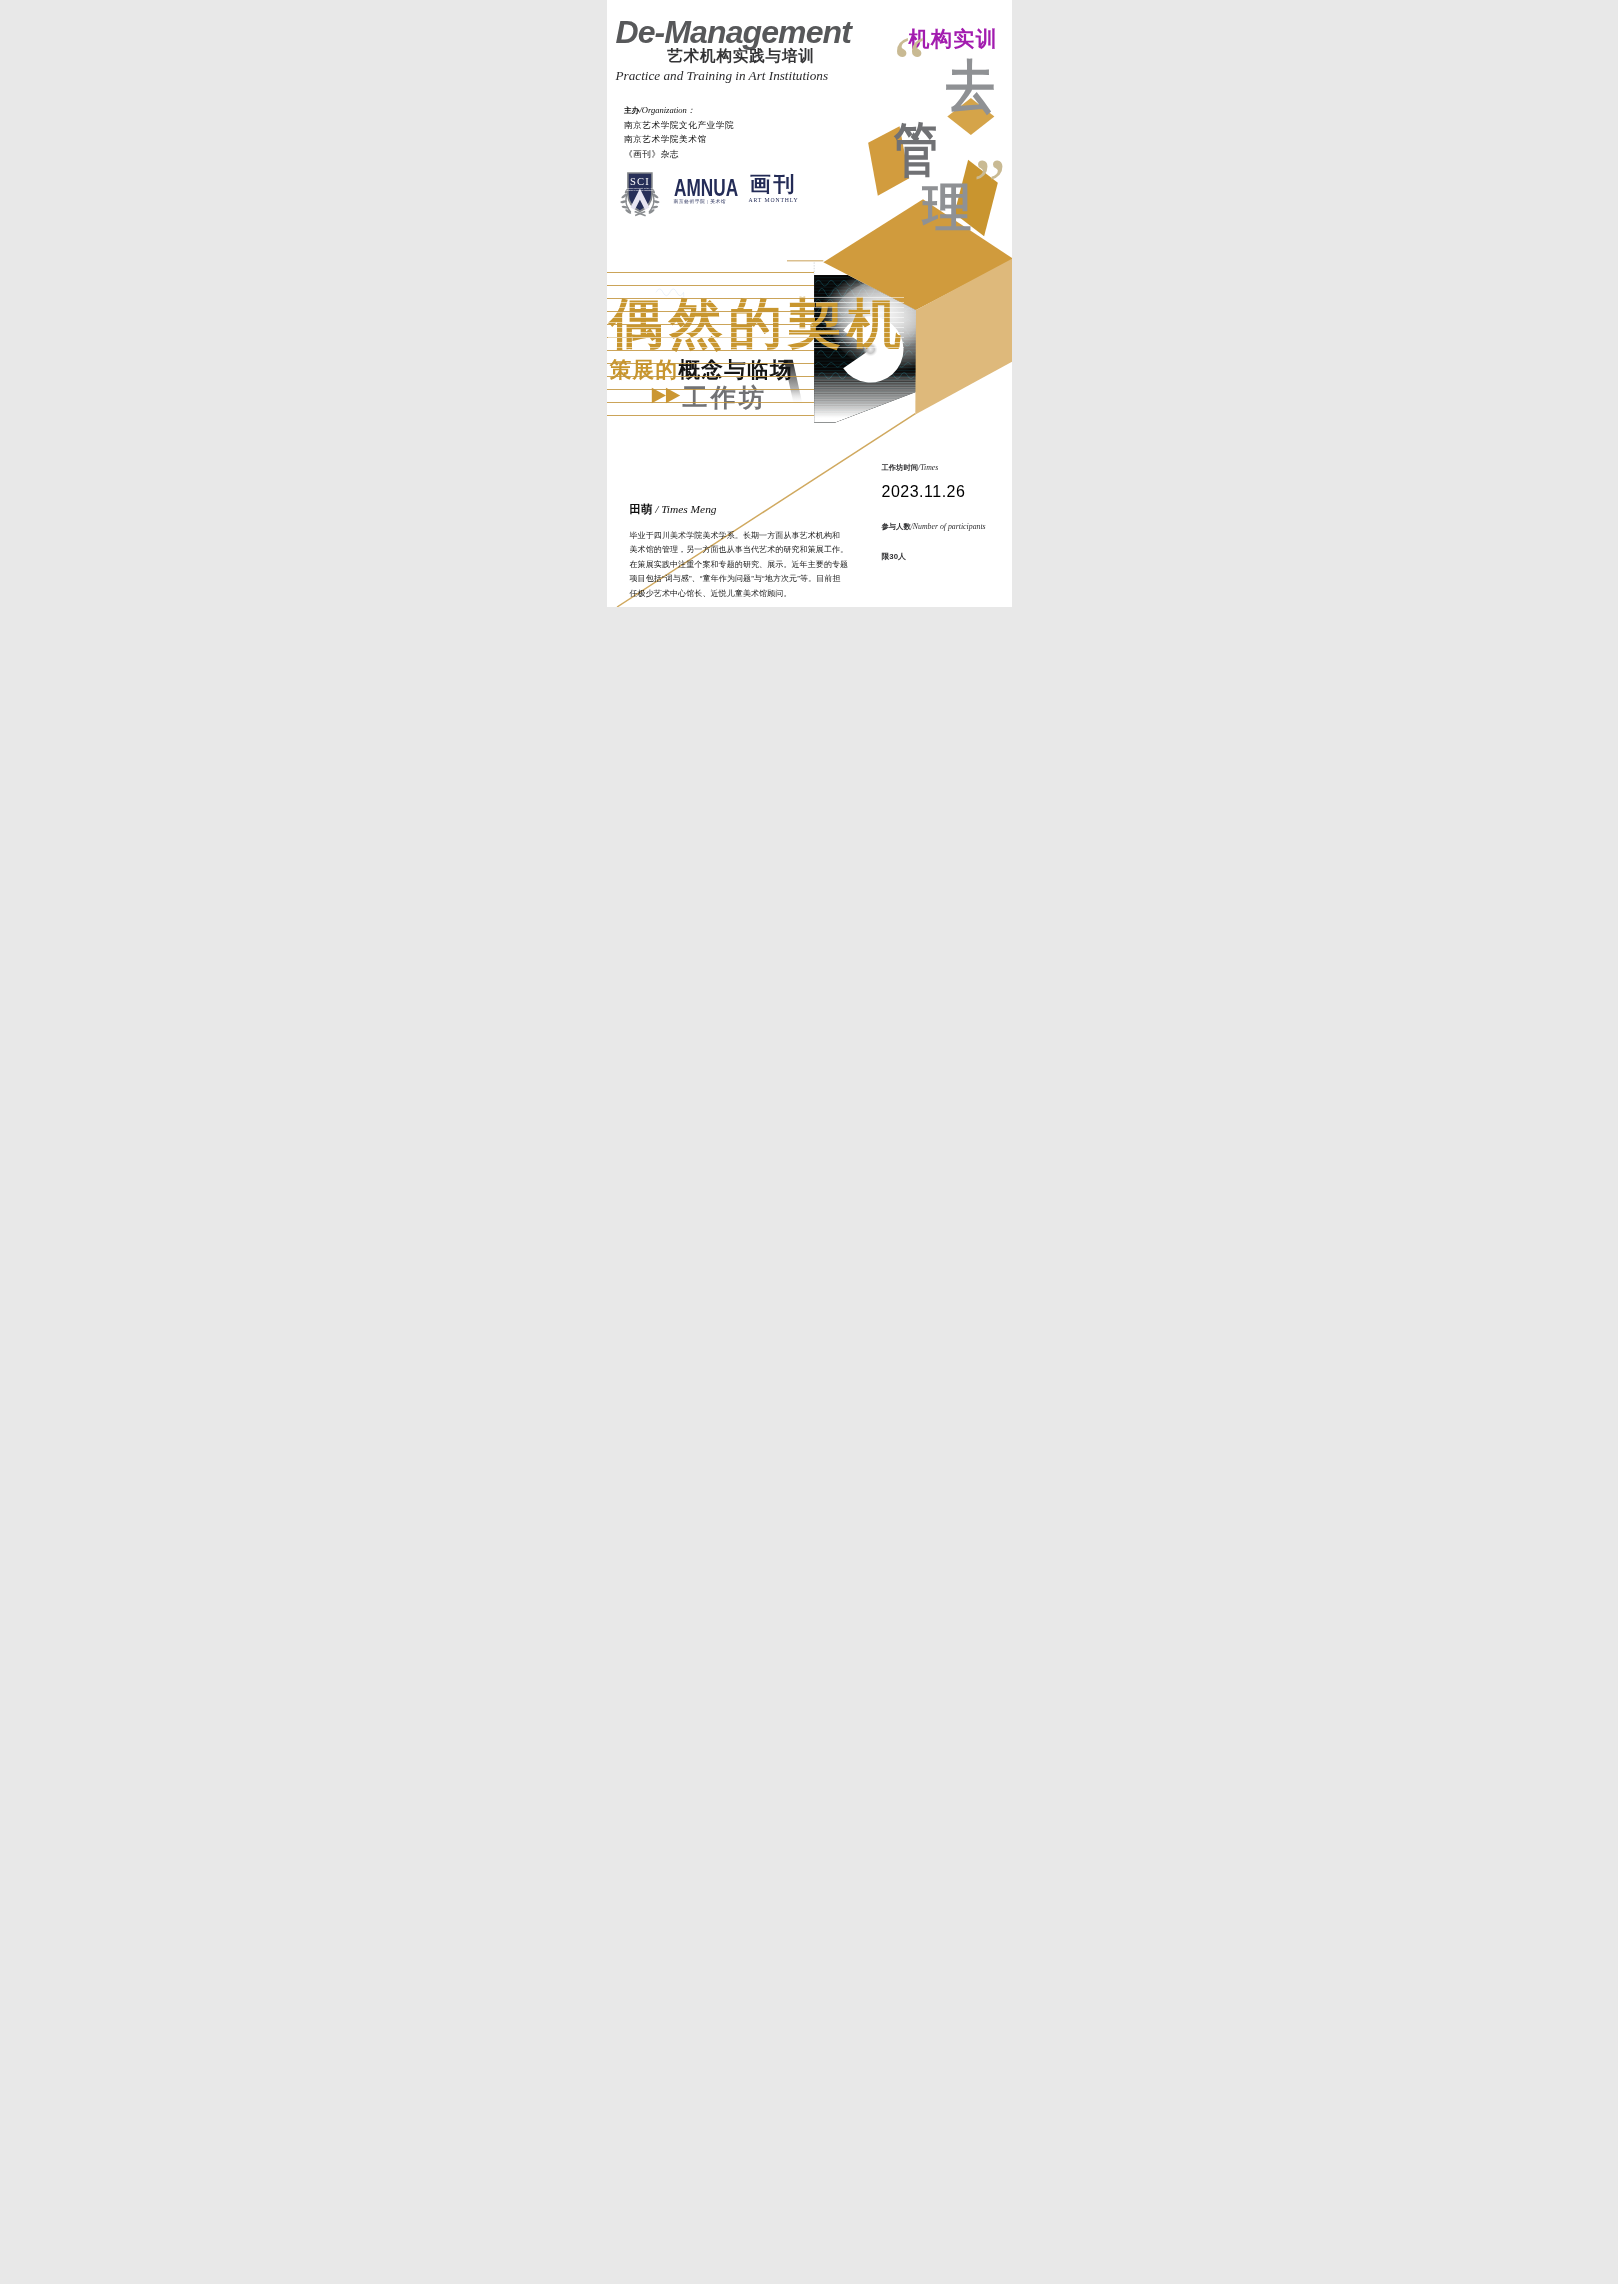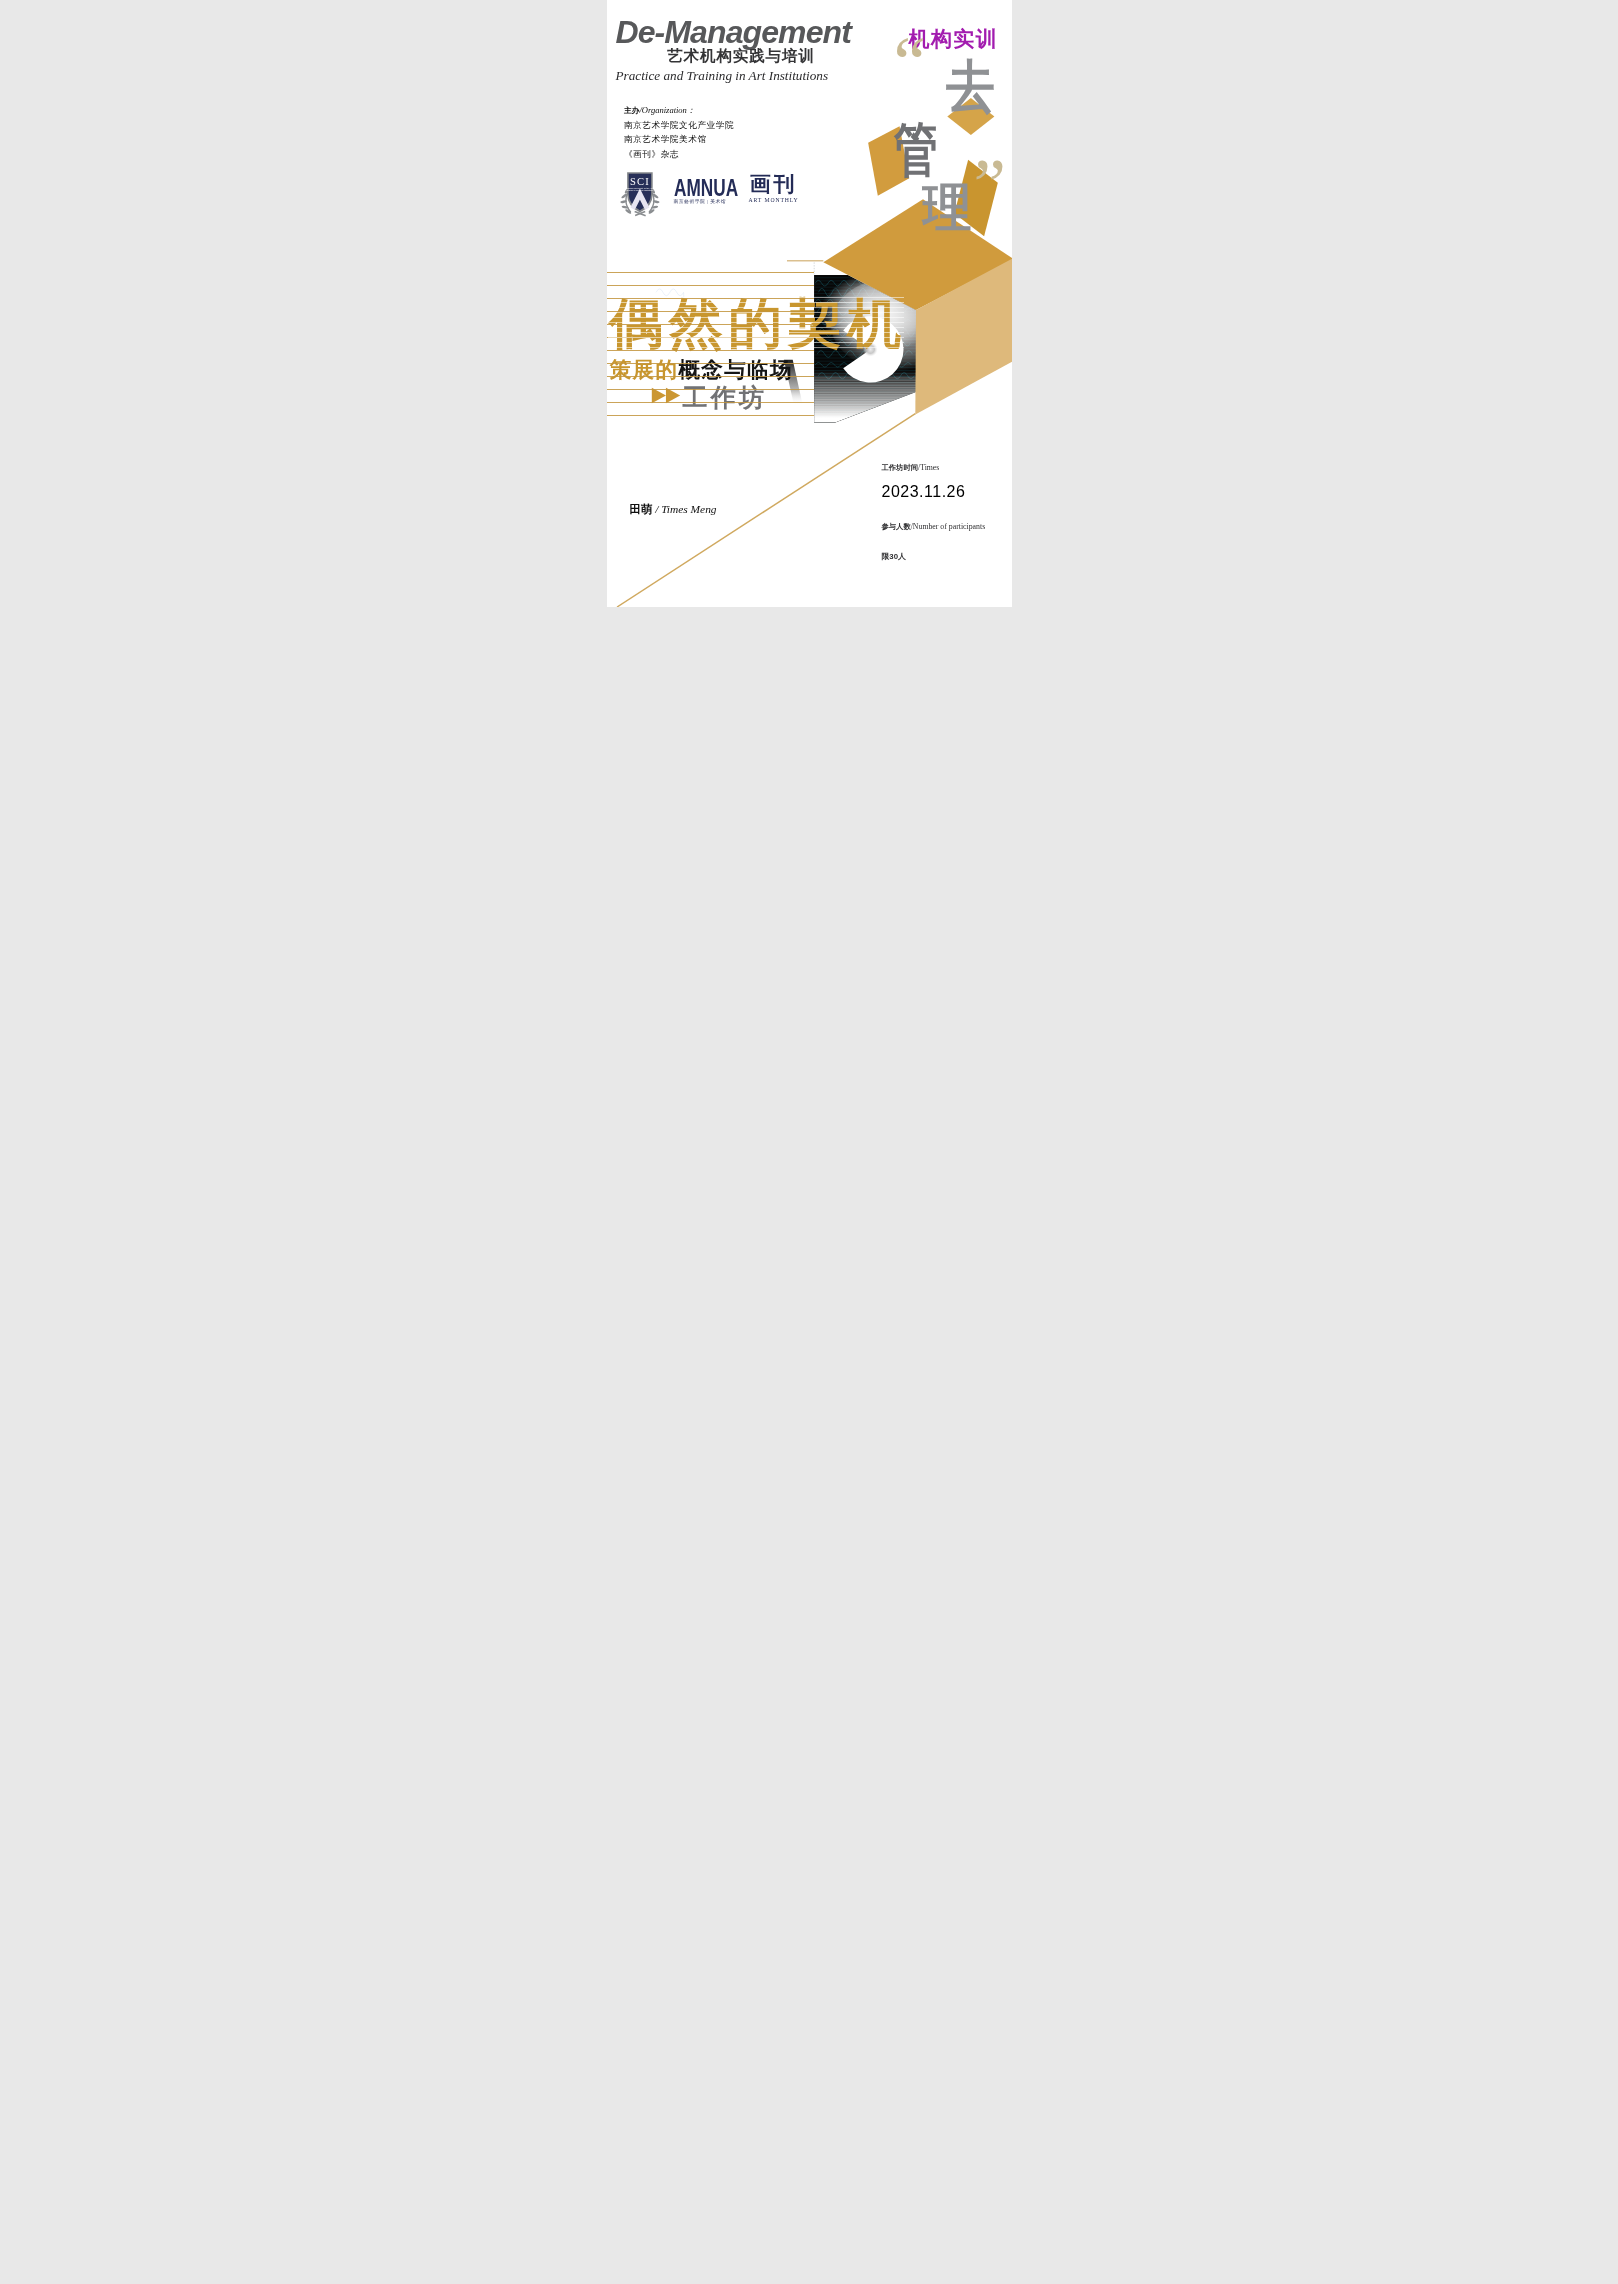--- a/index.html
+++ b/index.html
@@ -54,21 +54,21 @@
   
   #gold-lines-overlay{position:absolute;left:0;top:272px;width:207px;height:145px;z-index:5;
       background:repeating-linear-gradient(to bottom,rgba(194,148,60,.85) 0 0.7px,transparent 0.7px 6.5px);
       pointer-events:none;}
   #title-stripes{position:absolute;left:1.8px;top:297px;width:296px;height:55px;z-index:6;
       background:repeating-linear-gradient(to bottom,rgba(255,255,255,.55) 0 0.9px,transparent 0.9px 5px);
       pointer-events:none;}
 
   
   .lbl-zh{font-size:7.3px;font-weight:900;color:#2E2E30;}
-  .lbl-en{font-family:"Liberation Serif",serif;font-size:7.8px;font-weight:500;color:#2E2E30;}
+  .lbl-en{font-family:"Liberation Serif",serif;font-style:italic;font-size:7.8px;font-weight:500;color:#2E2E30;}
   #time-label{left:275px;top:464px;}
   #date{left:275px;top:484px;font-size:16px;font-weight:400;letter-spacing:0.5px;color:#000000;}
   #participants-label{left:275px;top:523px;}
   #limit{left:275px;top:553px;font-size:7.8px;font-weight:900;color:#2E2E30;}
 
   
   #bio-name{left:23px;top:504px;font-size:11.4px;color:#101010;font-family:"Liberation Serif",serif;}
   #bio-name .zh{font-weight:700;}
   #bio-name .en{font-style:italic;font-weight:500;}
   #bio{left:23px;top:529px;width:249px;z-index:4;}
@@ -248,15 +248,22 @@
   <div class="txt" id="date">2023.11.26</div>
   <div class="txt" id="participants-label">
     <span class="lbl-zh">参与人数</span><span class="lbl-en">/Number of participants</span>
   </div>
   <div class="txt" id="limit">限30人</div>
 
   <div class="txt" id="bio-name">
     <span class="zh">田萌</span>
     <span class="en">/ Times Meng</span>
   </div>
+  <div class="txt" id="bio">
+    <p>毕业于四川美术学院美术学系。长期一方面从事艺术机构和</p>
+    <p>美术馆的管理，另一方面也从事当代艺术的研究和策展工作。</p>
+    <p>在策展实践中注重个案和专题的研究、展示。近年主要的专题</p>
+    <p>项目包括“词与感”、“童年作为问题”与“地方次元”等。目前担</p>
+    <p>任极少艺术中心馆长、近悦儿童美术馆顾问。</p>
+  </div>
 
 </div>
 
 
 </body></html>

